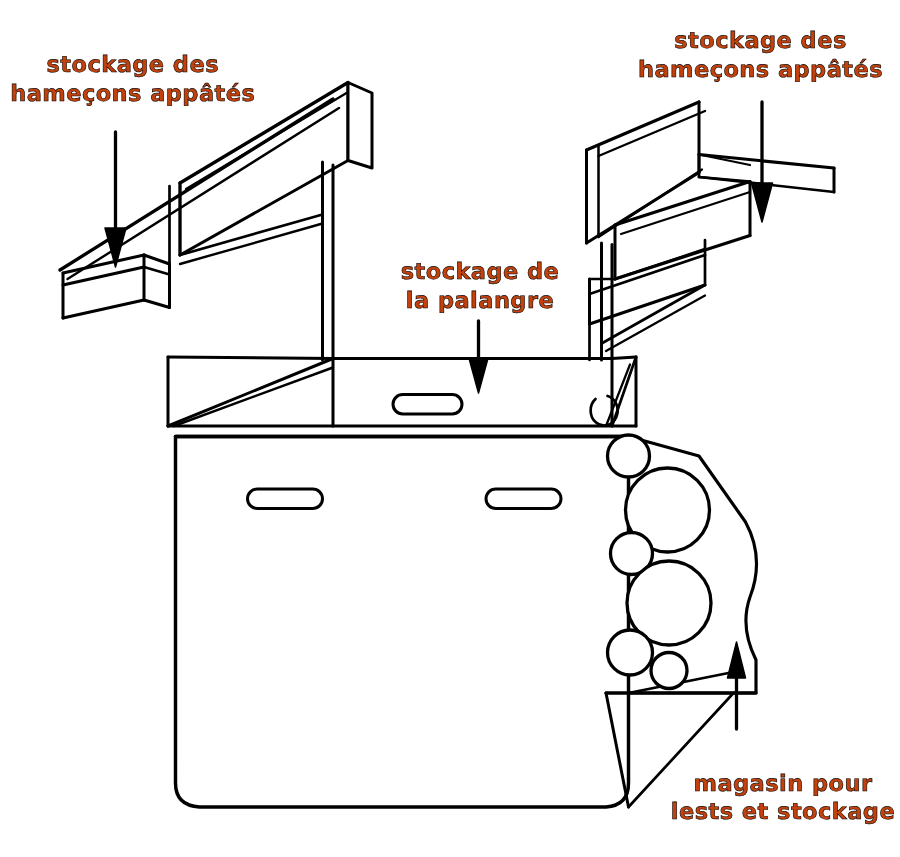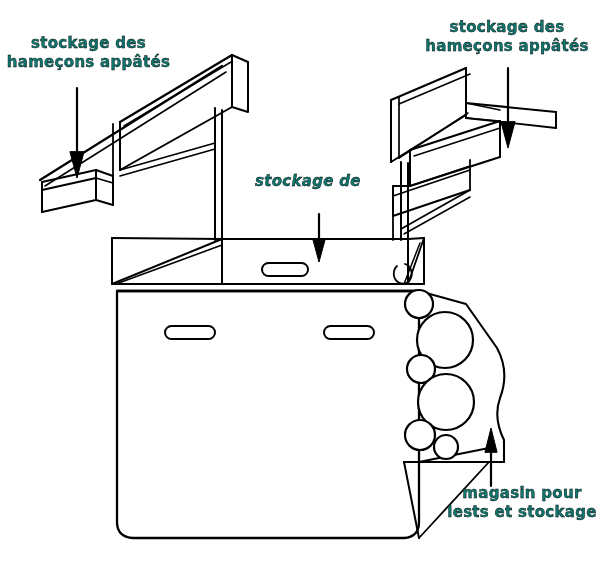--- a/index.html
+++ b/index.html
@@ -24,46 +24,46 @@
     width: 600px;
     height: 571px;
   }
   .ann {
     position: absolute;
     font-family: "DejaVu Sans", sans-serif;
     font-weight: bold;
     font-size: 15px;
     line-height: 19px;
     letter-spacing: 0.3px;
-    color: #0f766e;
+    color: #c2410c;
     white-space: nowrap;
     -webkit-text-stroke: 0.4px #000000;
   }
   .ann-line { display: block; }
   #label-hooks-left {
     left: -4px;
     top: 34px;
     text-align: center;
     width: 185px;
   }
   #label-hooks-right {
     left: 418px;
     top: 18px;
     text-align: center;
     width: 178px;
   }
   #label-longline {
     left: 255px;
     top: 172px;
+    text-align: center;
     width: 130px;
-    font-style: italic;
   }
   #label-ballast {
     left: 444px;
-    top: 484px;
+    top: 513px;
     text-align: center;
     width: 156px;
   }
 </style>
 </head>
 <body>
 
 <div id="diagram-root">
 
   <svg id="diagram-svg" viewBox="0 0 600 571">
@@ -235,20 +235,21 @@
     <span class="ann-line">hameçons appâtés</span>
   </div>
 
   <div class="ann" id="label-hooks-right">
     <span class="ann-line">stockage des</span>
     <span class="ann-line">hameçons appâtés</span>
   </div>
 
   <div class="ann" id="label-longline">
     <span class="ann-line">stockage de</span>
+    <span class="ann-line">la palangre</span>
   </div>
 
   <div class="ann" id="label-ballast">
     <span class="ann-line">magasin pour</span>
     <span class="ann-line">lests et stockage</span>
   </div>
 
 </div>
 
 </body></html>

